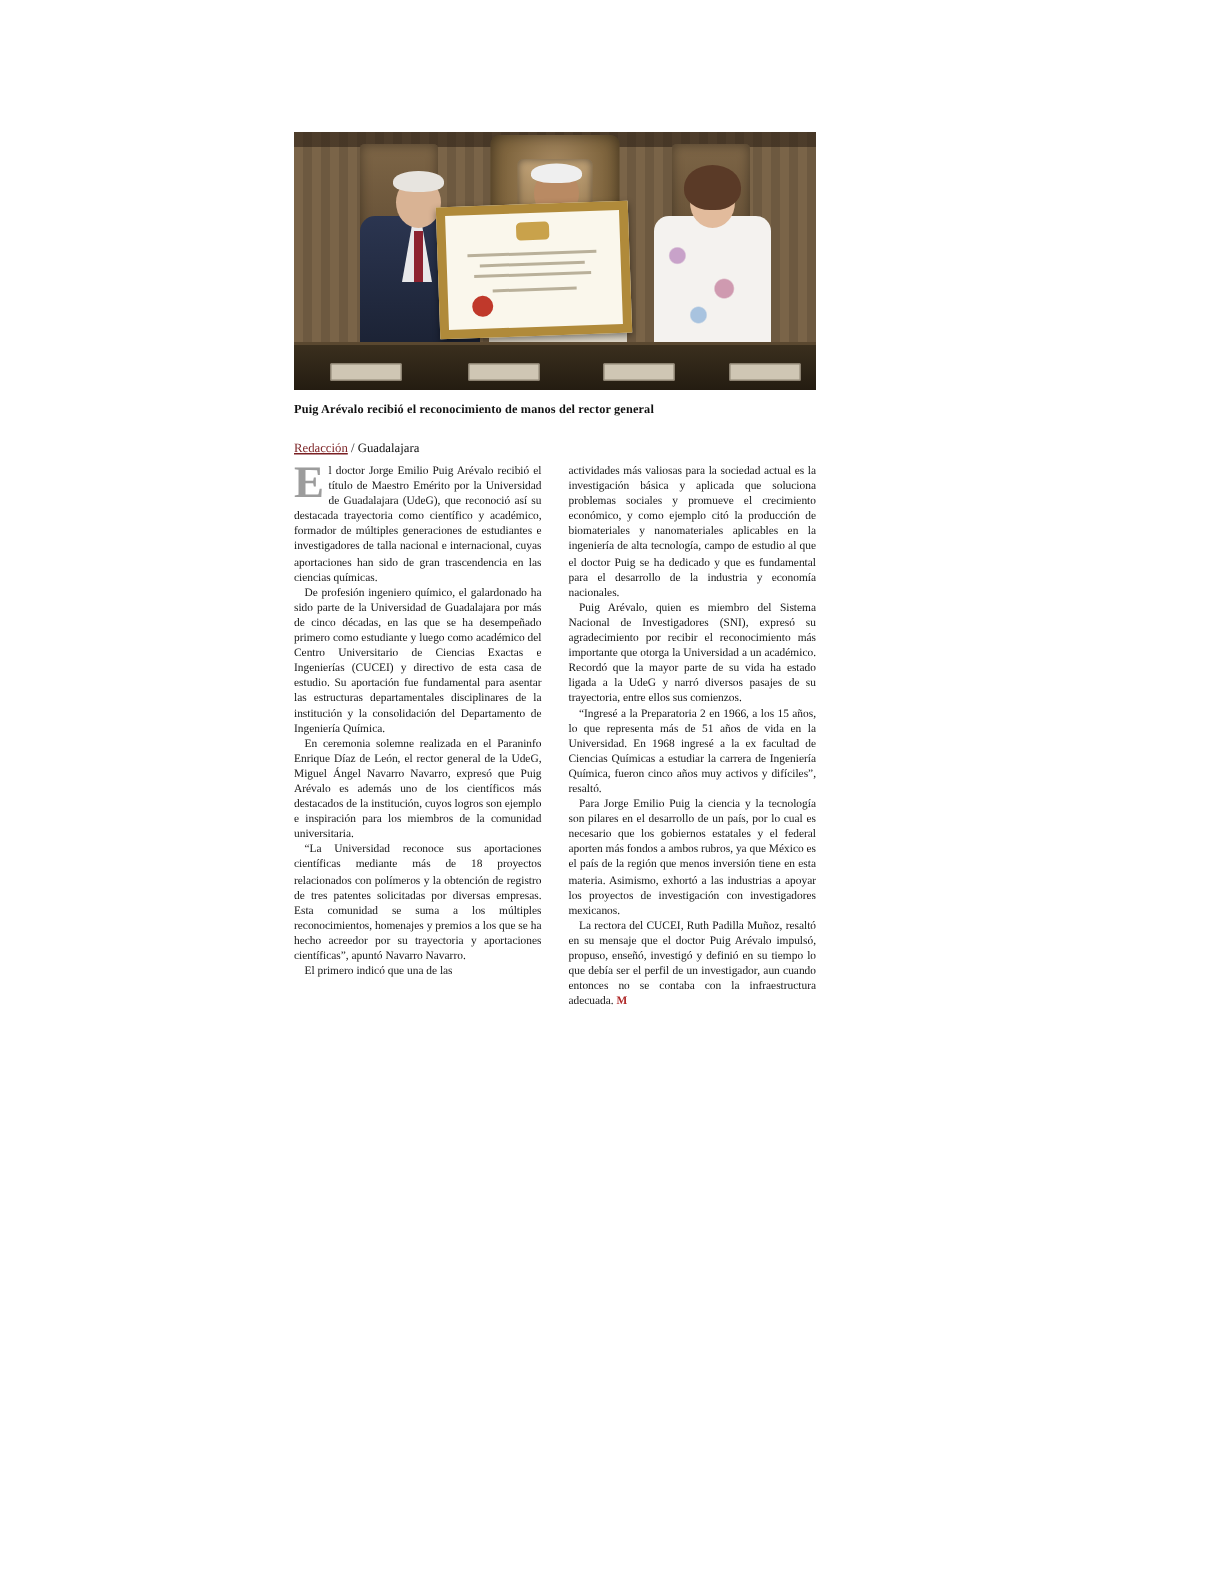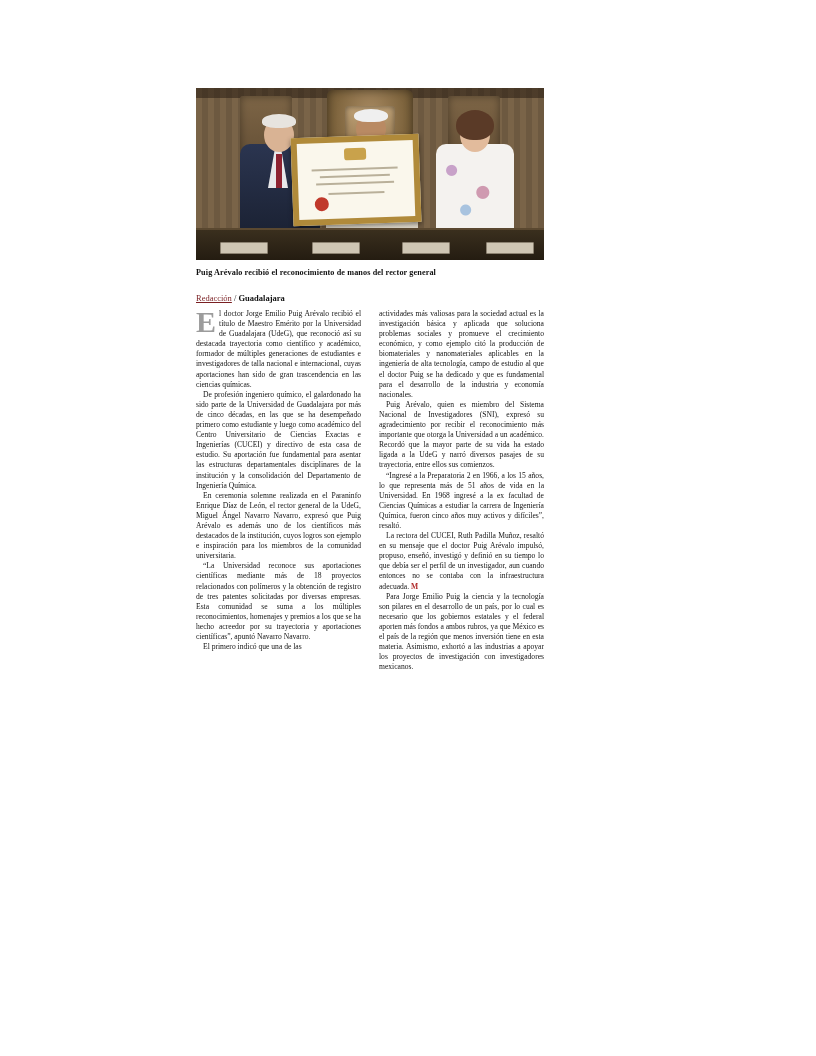--- a/index.html
+++ b/index.html
@@ -221,21 +221,21 @@
 
   
   #byline {
     margin-top: 16px;
     width: 160px;
     font-size: 8.5px;
     color: #222;
     text-align: left;
   }
   #byline .b-red { color: #7a1f22; text-decoration: underline; }
-  #byline .b-place { font-weight: bold; color: #111; }
+  #byline .b-place { font-weight: normal; color: #111; }
 
   
   #columns {
     margin-top: 6px;
     display: flex;
     gap: 18px;
     width: 348px;
   }
   .col {
     width: 165px;
@@ -326,19 +326,19 @@
         <p>De profesión ingeniero químico, el galardonado ha sido parte de la Universidad de Guadalajara por más de cinco décadas, en las que se ha desempeñado primero como estudiante y luego como académico del Centro Universitario de Ciencias Exactas e Ingenierías (CUCEI) y directivo de esta casa de estudio. Su aportación fue fundamental para asentar las estructuras departamentales disciplinares de la institución y la consolidación del Departamento de Ingeniería Química.</p>
         <p>En ceremonia solemne realizada en el Paraninfo Enrique Díaz de León, el rector general de la UdeG, Miguel Ángel Navarro Navarro, expresó que Puig Arévalo es además uno de los científicos más destacados de la institución, cuyos logros son ejemplo e inspiración para los miembros de la comunidad universitaria.</p>
         <p>“La Universidad reconoce sus aportaciones científicas mediante más de 18 proyectos relacionados con polímeros y la obtención de registro de tres patentes solicitadas por diversas empresas. Esta comunidad se suma a los múltiples reconocimientos, homenajes y premios a los que se ha hecho acreedor por su trayectoria y aportaciones científicas”, apuntó Navarro Navarro.</p>
         <p>El primero indicó que una de las</p>
       </div>
 
       <div class="col">
         <p class="first">actividades más valiosas para la sociedad actual es la investigación básica y aplicada que soluciona problemas sociales y promueve el crecimiento económico, y como ejemplo citó la producción de biomateriales y nanomateriales aplicables en la ingeniería de alta tecnología, campo de estudio al que el doctor Puig se ha dedicado y que es fundamental para el desarrollo de la industria y economía nacionales.</p>
         <p>Puig Arévalo, quien es miembro del Sistema Nacional de Investigadores (SNI), expresó su agradecimiento por recibir el reconocimiento más importante que otorga la Universidad a un académico. Recordó que la mayor parte de su vida ha estado ligada a la UdeG y narró diversos pasajes de su trayectoria, entre ellos sus comienzos.</p>
         <p>“Ingresé a la Preparatoria 2 en 1966, a los 15 años, lo que representa más de 51 años de vida en la Universidad. En 1968 ingresé a la ex facultad de Ciencias Químicas a estudiar la carrera de Ingeniería Química, fueron cinco años muy activos y difíciles”, resaltó.</p>
+        <p>Para Jorge Emilio Puig la ciencia y la tecnología son pilares en el desarrollo de un país, por lo cual es necesario que los gobiernos estatales y el federal aporten más fondos a ambos rubros, ya que México es el país de la región que menos inversión tiene en esta materia. Asimismo, exhortó a las industrias a apoyar los proyectos de investigación con investigadores mexicanos.</p>
         <p><span>La rectora del CUCEI, Ruth Padilla Muñoz, resaltó en su mensaje que el doctor Puig Arévalo impulsó, propuso, enseñó, investigó y definió en su tiempo lo que debía ser el perfil de un investigador, aun cuando entonces no se contaba con la infraestructura adecuada.</span> <span class="endmark">M</span></p>
-        <p>Para Jorge Emilio Puig la ciencia y la tecnología son pilares en el desarrollo de un país, por lo cual es necesario que los gobiernos estatales y el federal aporten más fondos a ambos rubros, ya que México es el país de la región que menos inversión tiene en esta materia. Asimismo, exhortó a las industrias a apoyar los proyectos de investigación con investigadores mexicanos.</p>
       </div>
 
     </div>
   </div>
 </div>
 
 </body></html>

